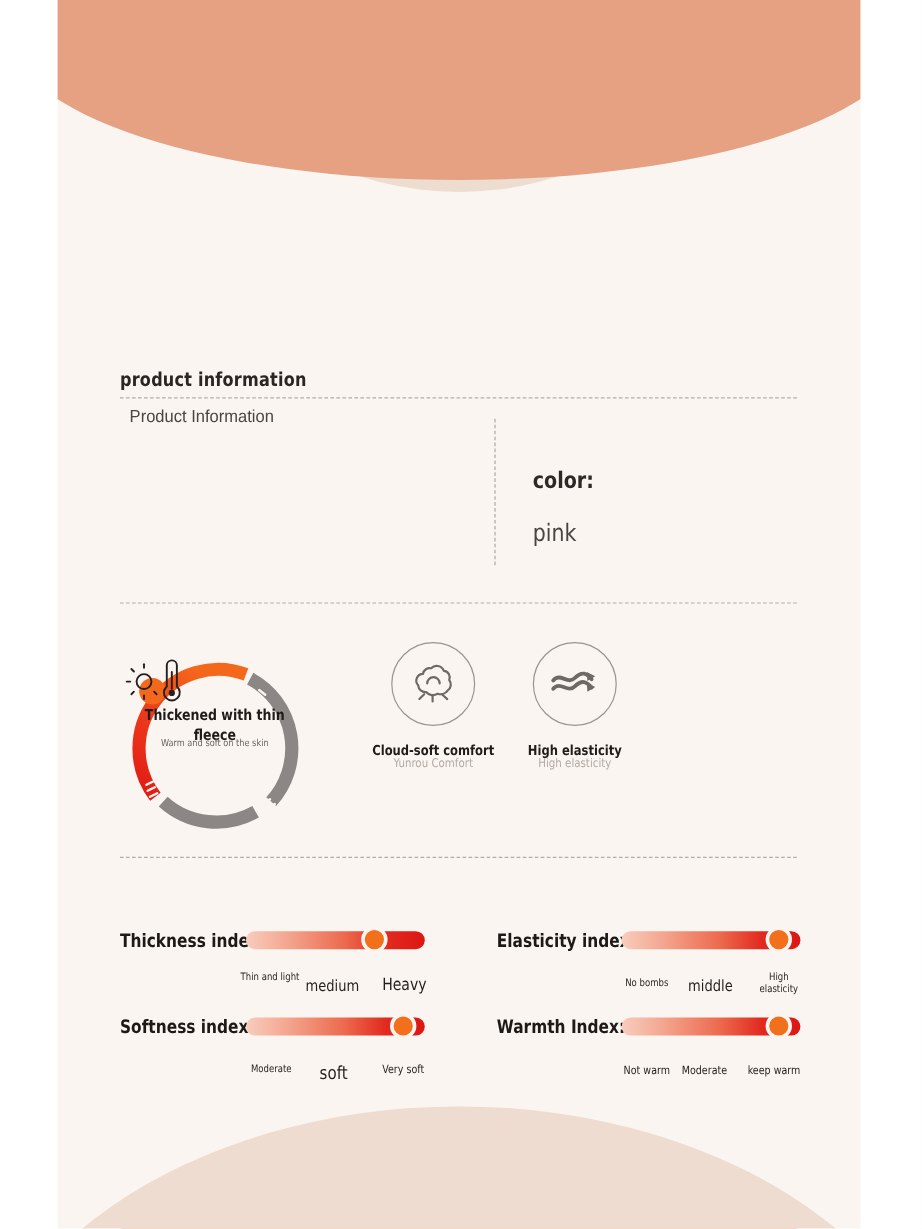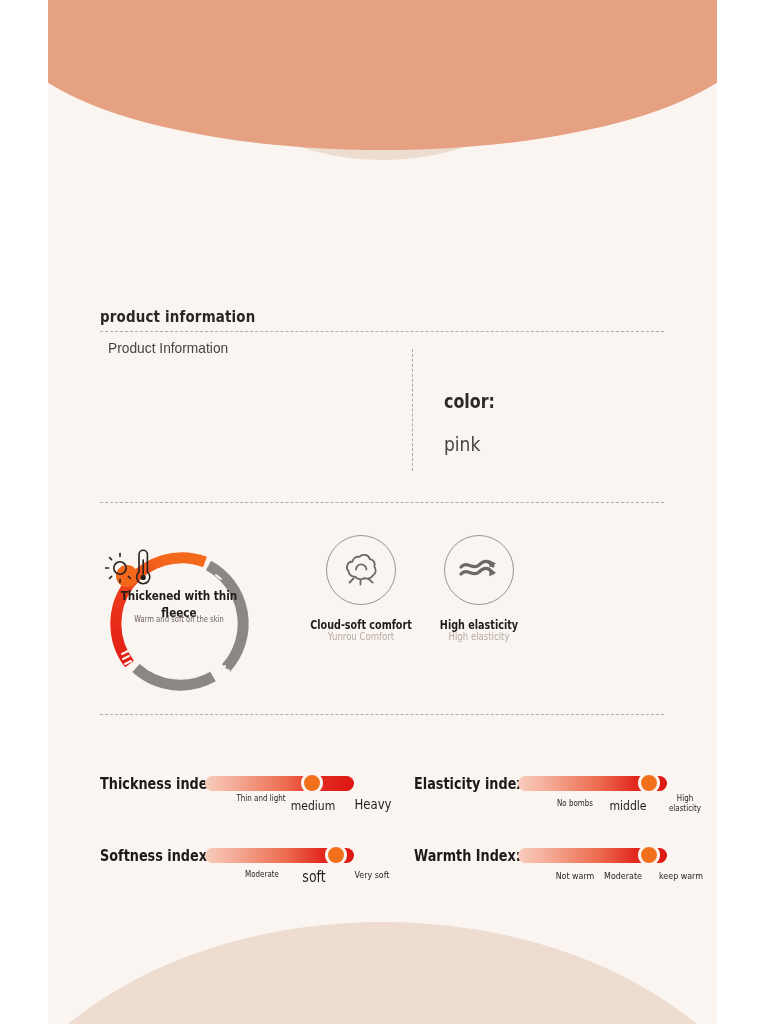--- a/index.html
+++ b/index.html
@@ -176,21 +176,21 @@
   }
   .idx-bar {
     position:absolute; top:12px; height:15px; border-radius:8px;
     background:linear-gradient(90deg,#f8cdbd 0%,#f4a892 22%,#ec6a4e 55%,#e22a20 78%,#dd1612 100%);
   }
   .idx-dot {
     position:absolute; top:8px; width:22px; height:22px;
     border-radius:50%; background:#f2701c;
     border:3px solid #faf5f0;
   }
-  .idx-ticks { position:absolute; top:29px; height:32px;margin-left:36px; }
+  .idx-ticks { position:absolute; top:46px; height:32px; }
   .idx-tick {
     position:absolute; text-align:center;
     font-family:"DejaVu Sans Condensed","Liberation Sans", sans-serif;
     color:#221e1c; line-height:1.18;
     transform:scaleX(.93);
   }
   .tk-s { font-size:8.5px; font-weight:400; width:54px; }
   .tk-m { font-size:13px;  font-weight:400; width:64px; }
   .tk-l { font-size:14px;  font-weight:400; width:60px; }
 

